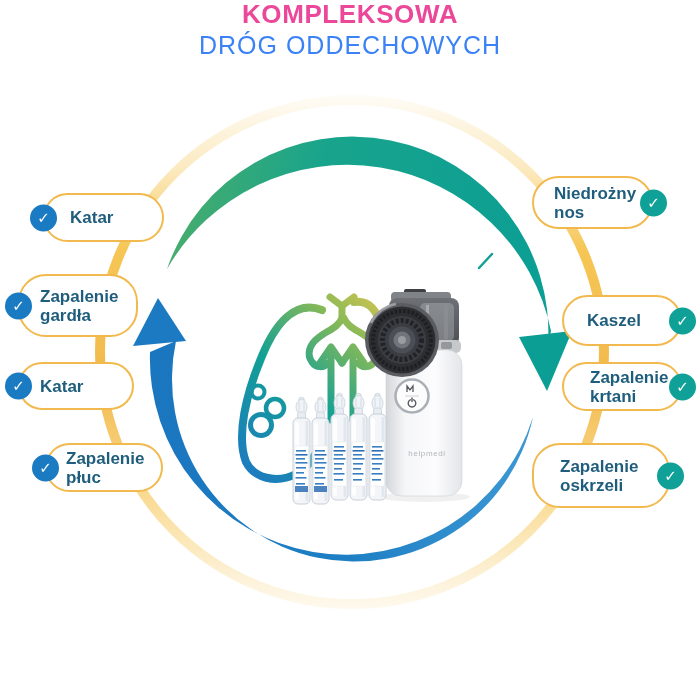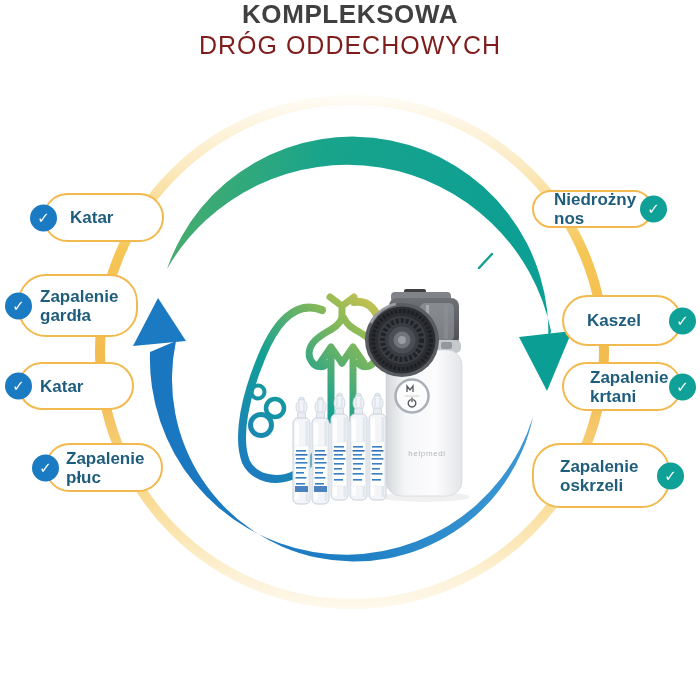--- a/index.html
+++ b/index.html
@@ -1,22 +1,22 @@
 <!DOCTYPE html>
 <html><head>
 <meta charset="utf-8">
 <style>
   html,body{margin:0;padding:0;}
   body{width:700px;height:700px;position:relative;background:#ffffff;overflow:hidden;
        font-family:"Liberation Sans",sans-serif;}
   #stage{position:absolute;inset:0;width:700px;height:700px;}
   svg.decor{position:absolute;left:0;top:0;z-index:1;}
   .title-block{position:absolute;left:0;right:0;top:194;text-align:center;z-index:3;}
-  .title-bold{font-weight:800;font-size:26px;line-height:29px;color:#404040;letter-spacing:.6px;}
-  .title-light{font-weight:400;font-size:25px;line-height:28px;color:#7f1d1d;letter-spacing:1px;margin-top:2px;}
+  .title-bold{font-weight:800;font-size:26px;line-height:29px;color:#ec4899;letter-spacing:.6px;}
+  .title-light{font-weight:400;font-size:25px;line-height:28px;color:#3b82f6;letter-spacing:1px;margin-top:2px;}
   .pill{position:absolute;box-sizing:border-box;background:#fff;border:2px solid #f2ba4e;
         border-radius:28px;display:flex;align-items:center;z-index:3;
         font-weight:600;font-size:17px;line-height:19px;color:#1f5d7d;}
   .pill .check{position:absolute;width:27px;height:27px;border-radius:50%;top:50%;
         transform:translateY(-50%);display:flex;align-items:center;justify-content:center;
         color:#fff;font:700 15px/1 "DejaVu Sans",sans-serif;}
   .pill.pl .check{left:-15px;background:#1a7ac2;}
   .pill.pr .check{right:-16px;background:#0fa097;}
 </style>
 </head>
@@ -170,21 +170,21 @@
   </div>
   <div class="pill pl" style="left:18px;top:362px;width:116px;height:48px;padding-left:20px;">
     <span class="check">✓</span>
     <span>Katar</span>
   </div>
   <div class="pill pl" style="left:45px;top:443px;width:118px;height:49px;padding-left:19px;padding-right:8px;">
     <span class="check">✓</span>
     <span>Zapalenie płuc</span>
   </div>
 
-  <div class="pill pr" style="left:532px;top:190px;width:121px;height:38px;padding-left:20px;padding-right:14px;">
+  <div class="pill pr" style="left:532px;top:176px;width:121px;height:53px;padding-left:20px;padding-right:14px;">
     <span>Niedrożny nos</span>
     <span class="check">✓</span>
   </div>
   <div class="pill pr" style="left:562px;top:275px;width:120px;height:51px;padding-left:23px;padding-right:14px;margin-top:20px;">
     <span>Kaszel</span>
     <span class="check">✓</span>
   </div>
   <div class="pill pr" style="left:562px;top:362px;width:120px;height:49px;padding-left:26px;padding-right:10px;">
     <span>Zapalenie krtani</span>
     <span class="check">✓</span>

